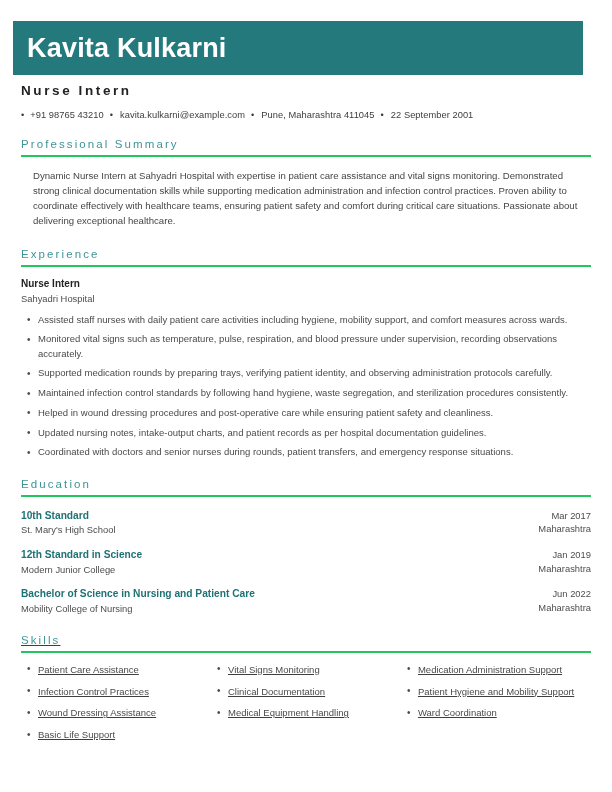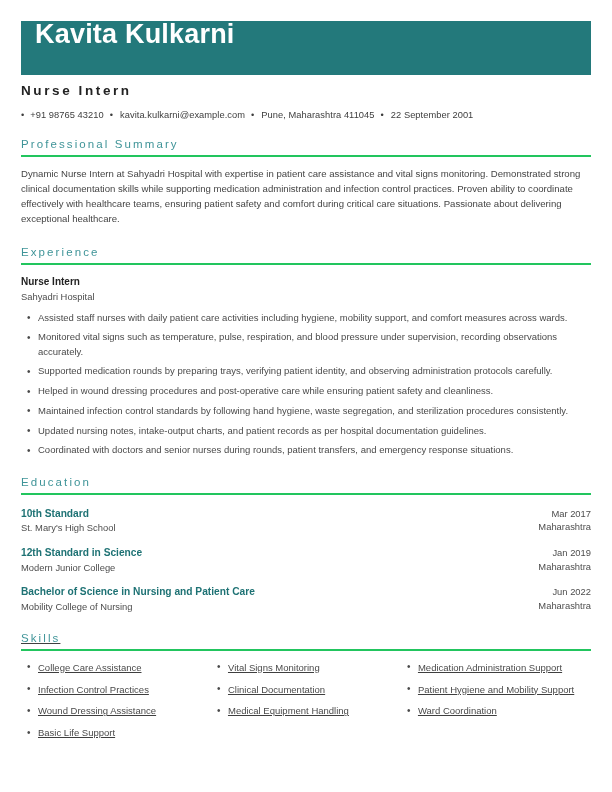--- a/index.html
+++ b/index.html
@@ -19,26 +19,27 @@
     position: relative;
     width: 612px;
     height: 792px;
     background: #ffffff;
     box-sizing: border-box;
   }
 
   
   .header-banner {
     position: absolute;
-    left: 21px;
+    left: 13px;
     top: 21px;
     width: 570px;
     height: 54px;
     background: #23797b;
     display: flex;
+    align-items: center;
   }
   .full-name {
     margin: 0;
     padding-left: 14px;
     font-size: 27px;
     font-weight: bold;
     color: #ffffff;
     letter-spacing: 0.2px;
     line-height: 1;
   }
@@ -89,21 +90,21 @@
     border-bottom: 2px solid #22c55e;
     margin: 0 0 10px 0;
     font-weight: normal;
   }
 
   
   .summary-text {
     font-size: 9.6px;
     line-height: 1.55;
     color: #454545;
-    margin: 0;
+    margin: 12px;
     text-align: left;
   }
 
   
   .exp-entry { margin-top: 2px; }
   .entry-row {
     display: flex;
     justify-content: space-between;
     align-items: baseline;
   }
@@ -244,22 +245,22 @@
           <div class="entry-left">
             <div class="entry-title">Nurse Intern</div>
             <div class="entry-sub">Sahyadri Hospital</div>
           </div>
         </div>
 
         <ul class="bullets">
           <li>Assisted staff nurses with daily patient care activities including hygiene, mobility support, and comfort measures across wards.</li>
           <li>Monitored vital signs such as temperature, pulse, respiration, and blood pressure under supervision, recording observations accurately.</li>
           <li>Supported medication rounds by preparing trays, verifying patient identity, and observing administration protocols carefully.</li>
+          <li>Maintained infection control standards by following hand hygiene, waste segregation, and sterilization procedures consistently.</li>
           <li>Helped in wound dressing procedures and post-operative care while ensuring patient safety and cleanliness.</li>
-          <li>Maintained infection control standards by following hand hygiene, waste segregation, and sterilization procedures consistently.</li>
           <li>Updated nursing notes, intake-output charts, and patient records as per hospital documentation guidelines.</li>
           <li>Coordinated with doctors and senior nurses during rounds, patient transfers, and emergency response situations.</li>
         </ul>
       </div>
     </div>
 
     <div class="section sp-education">
       <div class="section-heading">Education</div>
 
       <div class="edu-block">
@@ -305,21 +306,21 @@
 
       </div>
     </div>
 
     <div class="section sp-skills">
       <div class="section-heading">Skills</div>
 
       <div class="skills-grid">
         <div class="skills-col">
           <ul class="skill-list">
-            <li>College Care Assistance</li>
+            <li>Patient Care Assistance</li>
             <li>Infection Control Practices</li>
             <li>Wound Dressing Assistance</li>
             <li>Basic Life Support</li>
           </ul>
         </div>
         <div class="skills-col">
           <ul class="skill-list">
             <li>Vital Signs Monitoring</li>
             <li>Clinical Documentation</li>
             <li>Medical Equipment Handling</li>

